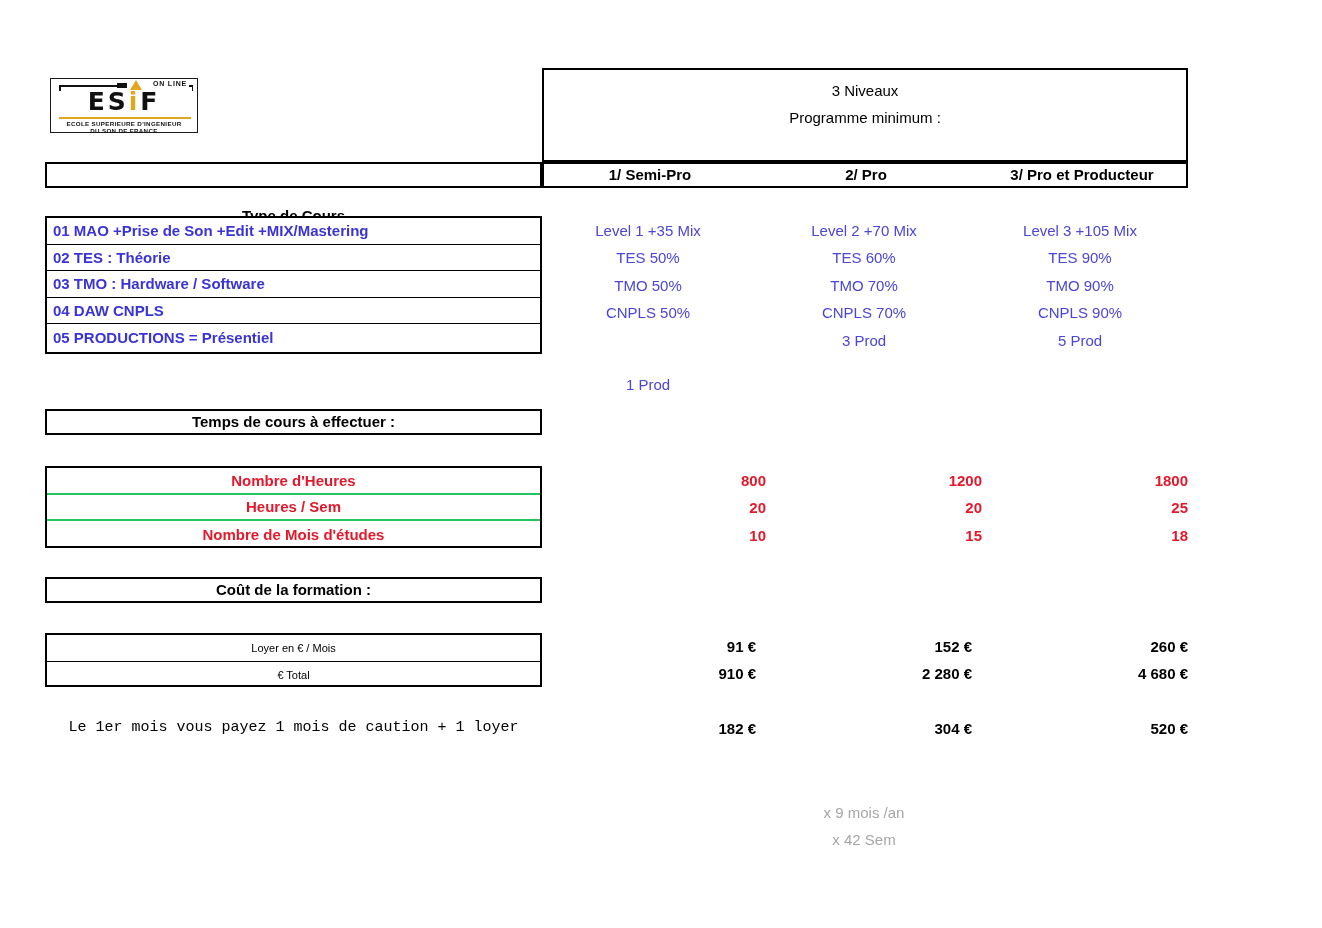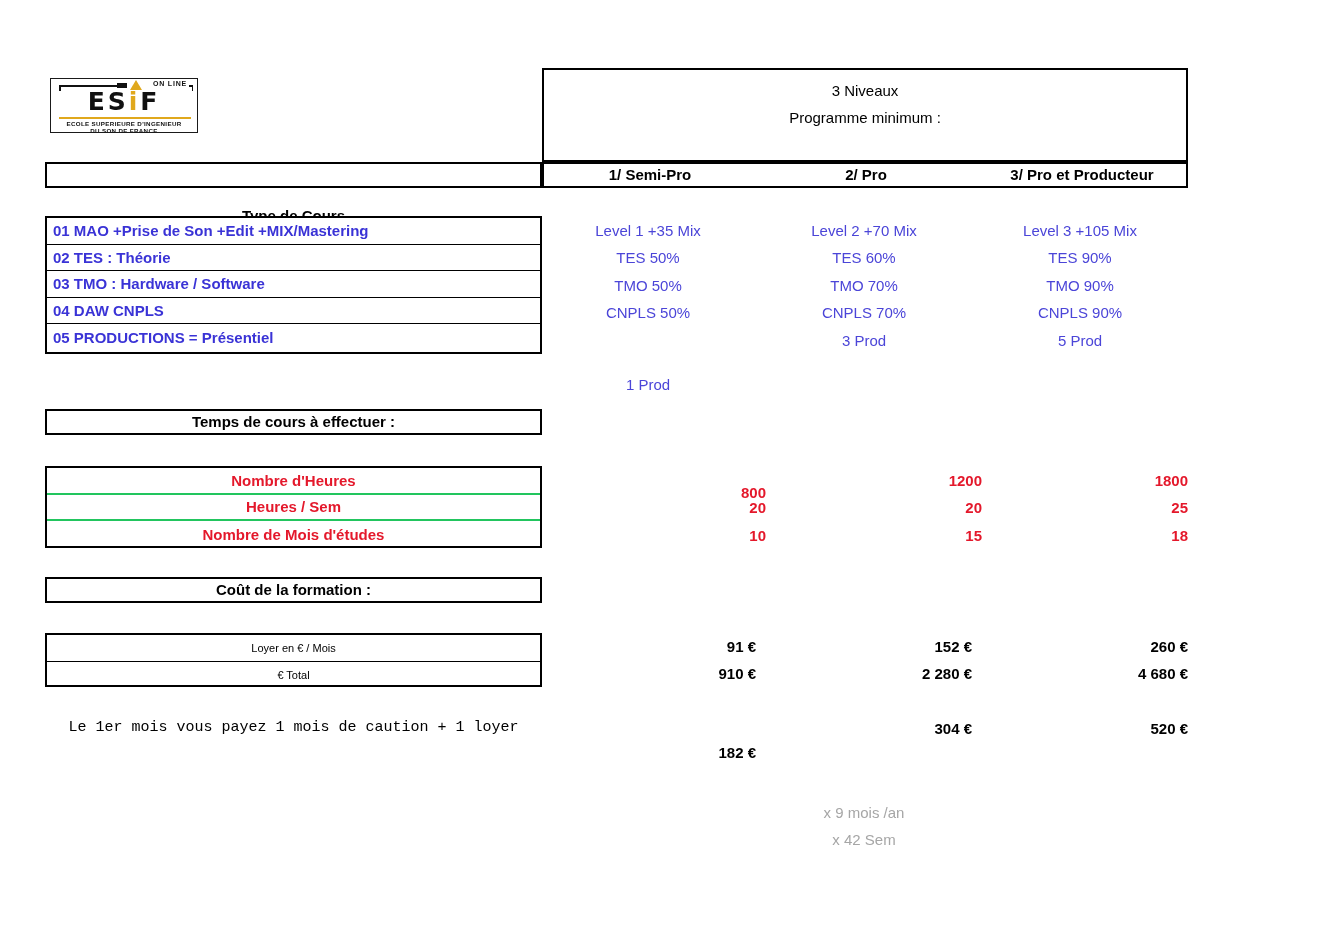--- a/index.html
+++ b/index.html
@@ -368,21 +368,21 @@
     <span class="hours-label">Nombre d'Heures</span>
   </div>
   <div class="hours-row">
     <span class="hours-label">Heures / Sem</span>
   </div>
   <div class="hours-row">
     <span class="hours-label">Nombre de Mois d'études</span>
   </div>
 </div>
 
-<div class="val-red" style="left:570px;top:484px;width:196px;">800</div>
+<div class="val-red" style="left:570px;top:472px;width:196px;">800</div>
 <div class="val-red" style="left:786px;top:472px;width:196px;">1200</div>
 <div class="val-red" style="left:1002px;top:472px;width:186px;">1800</div>
 
 <div class="val-red" style="left:570px;top:499px;width:196px;">20</div>
 <div class="val-red" style="left:786px;top:499px;width:196px;">20</div>
 <div class="val-red" style="left:1002px;top:499px;width:186px;">25</div>
 
 <div class="val-red" style="left:570px;top:527px;width:196px;">10</div>
 <div class="val-red" style="left:786px;top:527px;width:196px;">15</div>
 <div class="val-red" style="left:1002px;top:527px;width:186px;">18</div>
@@ -402,18 +402,18 @@
 
 <div class="val-money" style="left:560px;top:638px;width:196px;">91 €</div>
 <div class="val-money" style="left:776px;top:638px;width:196px;">152 €</div>
 <div class="val-money" style="left:992px;top:638px;width:196px;">260 €</div>
 
 <div class="val-money" style="left:560px;top:665px;width:196px;">910 €</div>
 <div class="val-money" style="left:776px;top:665px;width:196px;">2 280 €</div>
 <div class="val-money" style="left:992px;top:665px;width:196px;">4 680 €</div>
 
 <div id="caution-label" class="abs">Le 1er mois vous payez 1 mois de caution + 1 loyer</div>
-<div class="val-money" style="left:560px;top:720px;width:196px;margin-top:24px;">182 €</div>
+<div class="val-money" style="left:560px;top:720px;width:196px;">182 €</div>
 <div class="val-money" style="left:776px;top:720px;width:196px;">304 €</div>
 <div class="val-money" style="left:992px;top:720px;width:196px;">520 €</div>
 
 <div class="footnote" style="left:764px;top:804px;">x 9 mois /an</div>
 <div class="footnote" style="left:764px;top:831px;">x 42 Sem</div>
 
 </body></html>

